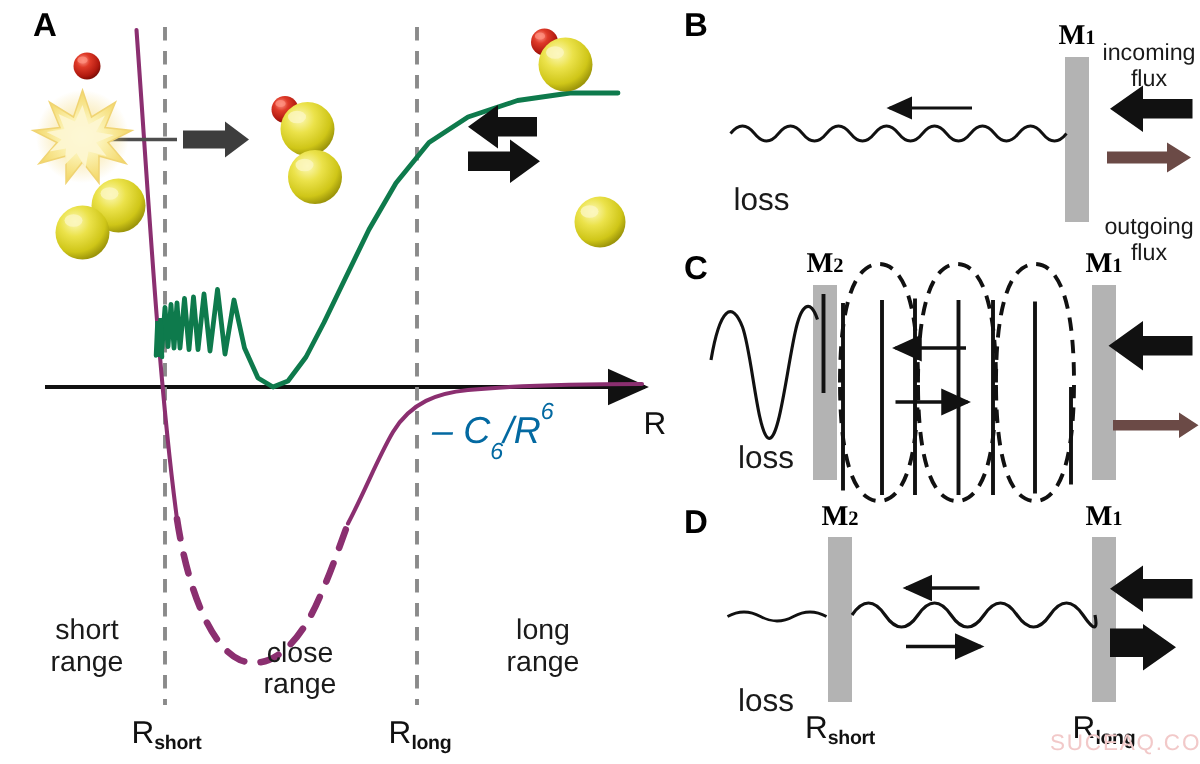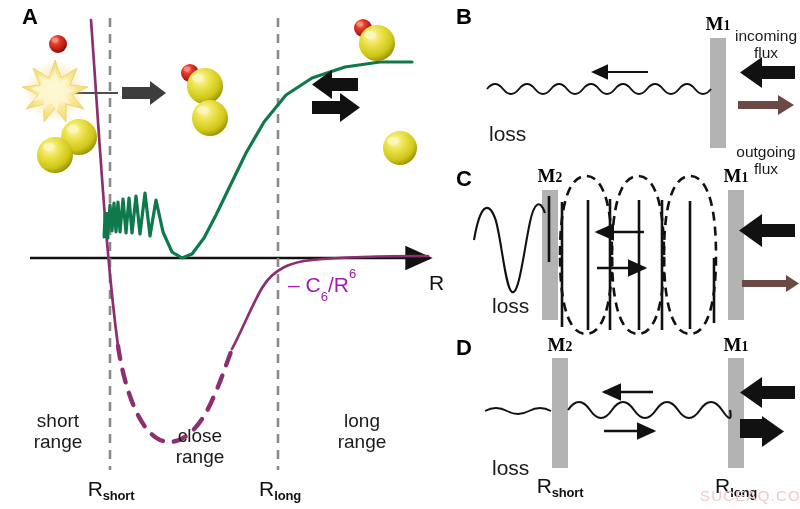--- a/index.html
+++ b/index.html
@@ -59,22 +59,23 @@
     vertical-align: baseline;
     position: relative;
     top: 0.32em;
     letter-spacing: -0.2px;
   }
   .axis-R {
     font-size: 21px;
     color: #111;
   }
   .c6 {
-    font-size: 21px;
-    color: #a21caf;
+    font-size: 25px;
+    color: #0369a1;
+    font-style: italic;
   }
   .c6 sub { font-size: 0.62em; position: relative; top: 0.30em; }
   .c6 sup { font-size: 0.62em; position: relative; top: -0.45em; }
   .mirror-label {
     position: absolute;
     font-family: "Liberation Serif", serif;
     font-weight: bold;
     font-size: 19px;
     color: #000;
     text-align: center;

